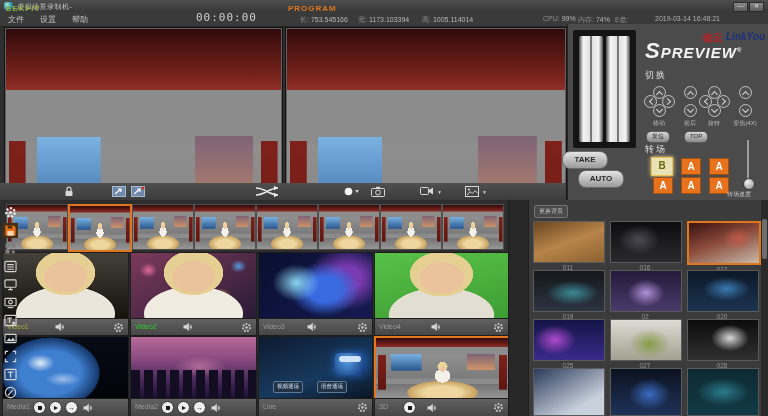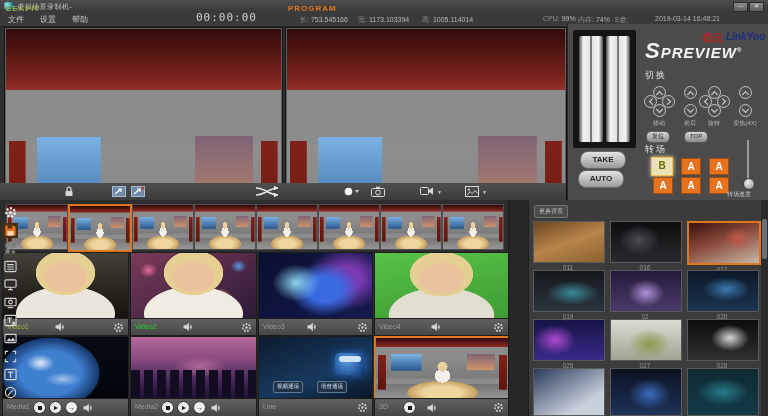--- a/index.html
+++ b/index.html
@@ -582,21 +582,21 @@
     </div>
 
   <div class="abs dplabel" style="left:637px;top:119px">移动</div>
   <div class="abs dplabel" style="left:668px;top:119px">前后</div>
   <div class="abs dplabel" style="left:692px;top:119px">旋转</div>
   <div class="abs dplabel" style="left:723px;top:119px">变焦(4X)</div>
 
   <div class="abs minibtn" style="left:646px;top:131px">复位</div>
   <div class="abs minibtn" style="left:684px;top:131px">TOP</div>
 
-  <div class="abs bigbtn" style="left:580px;top:151px">TAKE</div>
+  <div class="abs bigbtn" style="left:562px;top:151px">TAKE</div>
   <div class="abs bigbtn" style="left:578px;top:170px">AUTO</div>
 
   <div class="abs sectlbl" style="left:645px;top:143px">转场</div>
   <div class="abs ta sel" style="left:651px;top:157px">B</div>
   <div class="abs ta" style="left:681px;top:158px">A</div>
   <div class="abs ta" style="left:709px;top:158px">A</div>
   <div class="abs ta" style="left:653px;top:177px">A</div>
   <div class="abs ta" style="left:681px;top:177px">A</div>
   <div class="abs ta" style="left:709px;top:177px">A</div>
 

